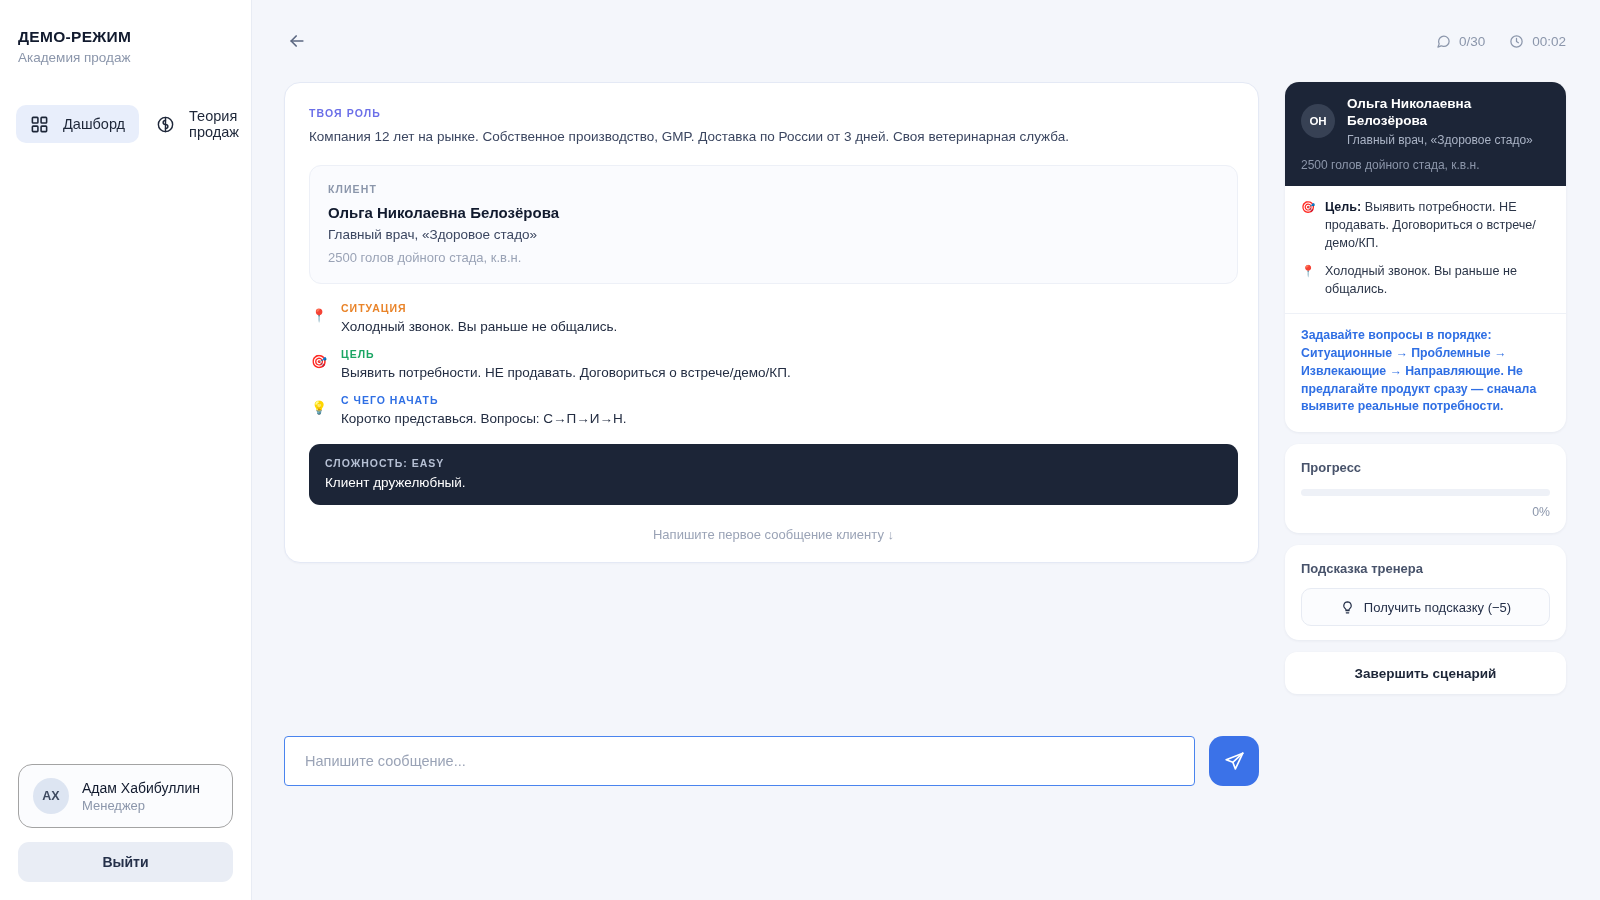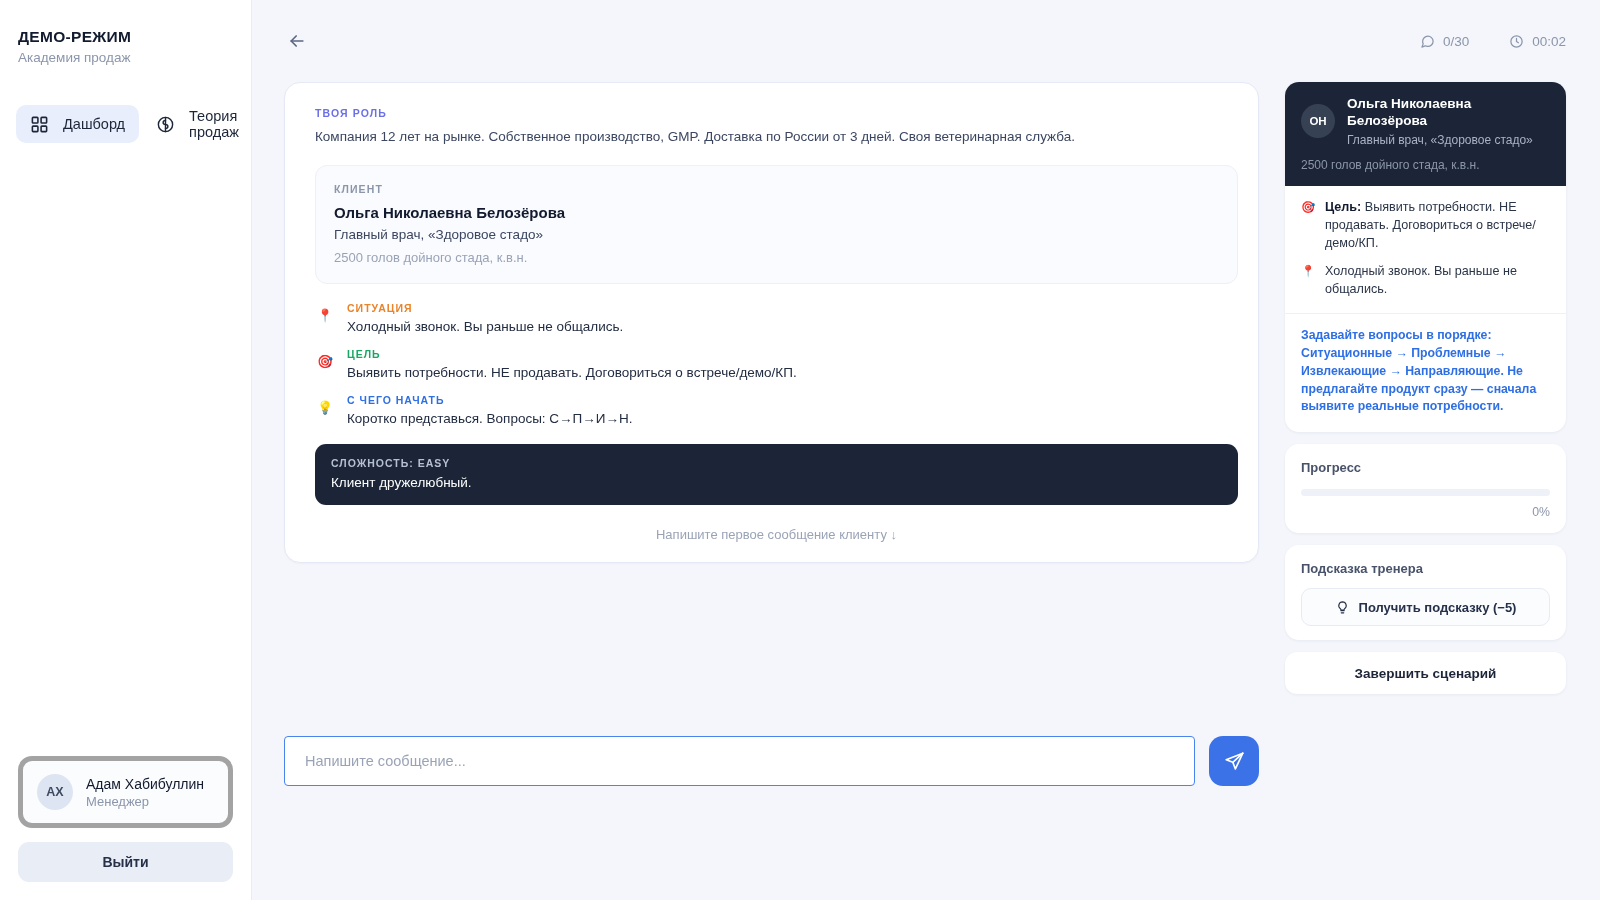--- a/index.html
+++ b/index.html
@@ -38,21 +38,21 @@
     cursor: pointer; user-select: none;
   }
   .nav-item.active { background: #e8eefb; }
   .nav-item .ico { width: 19px; height: 19px; flex: 0 0 19px; display: flex; align-items: center; justify-content: center; color: #1d2638; }
   .nav-item .ico svg { width: 19px; height: 19px; display: block; }
   .nav-spacer { flex: 1 1 auto; }
 
   .user-card {
     margin: 0 18px 14px 18px;
     background: #fbfcfe;
-    border: 5px solid #a3a3a3;
+    border: 1px solid #a3a3a3;
     border-radius: 14px;
     padding: 13px 14px;
     display: flex; align-items: center; gap: 13px;
     cursor: pointer;
   }
   .avatar {
     width: 36px; height: 36px; border-radius: 50%;
     background: #dde5f2; color: #3e4a60;
     font-size: 12.5px; font-weight: 700;
     display: flex; align-items: center; justify-content: center;
@@ -83,40 +83,40 @@
   }
   .back-btn {
     width: 26px; height: 26px; flex: 0 0 26px;
     display: flex; align-items: center; justify-content: center;
     color: #5b6781; cursor: pointer; margin-right: 16px;
   }
   .back-btn svg { width: 20px; height: 20px; }
   .topbar-titles { display: flex; flex-direction: column; justify-content: center; }
   .topbar-title { font-size: 16px; font-weight: 700; color: #111a2e; }
   .topbar-sub { font-size: 13px; color: #8b96ab; margin-top: 4px; }
-  .topbar-meta { margin-left: auto; display: flex; align-items: center; gap: 40px; color: #8b96ab; font-size: 13.5px; }
+  .topbar-meta { margin-left: auto; display: flex; align-items: center; gap: 24px; color: #8b96ab; font-size: 13.5px; }
   .meta-chip { display: flex; align-items: center; gap: 8px; }
   .meta-chip svg { width: 15px; height: 15px; display: block; }
 
   .content {
     flex: 1 1 auto;
     display: flex;
     padding: 0 34px 0 32px;
     gap: 26px;
     min-height: 0;
   }
 
   .center-col { flex: 1 1 auto; display: flex; flex-direction: column; min-width: 0; position: relative; }
 
   
   .brief-card {
     background: #ffffff;
     border: 1px solid #e4e9f5;
     border-radius: 16px;
-    padding: 24px 20px 20px 30px;
+    padding: 24px 20px 20px 24px;
     box-shadow: 0 1px 2px rgba(20,30,60,.03);
   }
   .kicker {
     font-size: 10.5px; font-weight: 700; letter-spacing: 1.1px;
     text-transform: uppercase;
   }
   .kicker.role { color: #6b6fe8; }
   .role-title { margin-top: 9px; font-size: 15.5px; font-weight: 700; color: #111a2e; }
   .role-desc { margin-top: 8px; font-size: 13.5px; color: #3b4660; line-height: 1.45; }
 
@@ -231,21 +231,21 @@
   .progress-track {
     margin-top: 14px; height: 7px; border-radius: 4px; background: #eef1f7; overflow: hidden;
   }
   .progress-fill { height: 100%; width: 0%; background: #3b72e8; border-radius: 4px; }
   .progress-val { margin-top: 9px; text-align: right; font-size: 12.3px; color: #8b96ab; }
 
   .hint-btn {
     margin-top: 12px; width: 100%; height: 38px;
     border-radius: 10px; border: 1px solid #e7ebf3;
     background: #fbfcfe; color: #253049;
-    font-size: 13px; font-weight: 700; font-family: inherit;
+    font-size: 13px; font-weight: 400; font-family: inherit;
     display: flex; align-items: center; justify-content: center; gap: 9px;
     cursor: pointer;
   }
   .hint-btn svg { width: 15px; height: 15px; display: block; }
 
   .finish-btn {
     width: 100%; height: 42px;
     border-radius: 12px; border: none;
     background: #ffffff; color: #1d2638;
     font-size: 13.5px; font-weight: 700; font-family: inherit;

